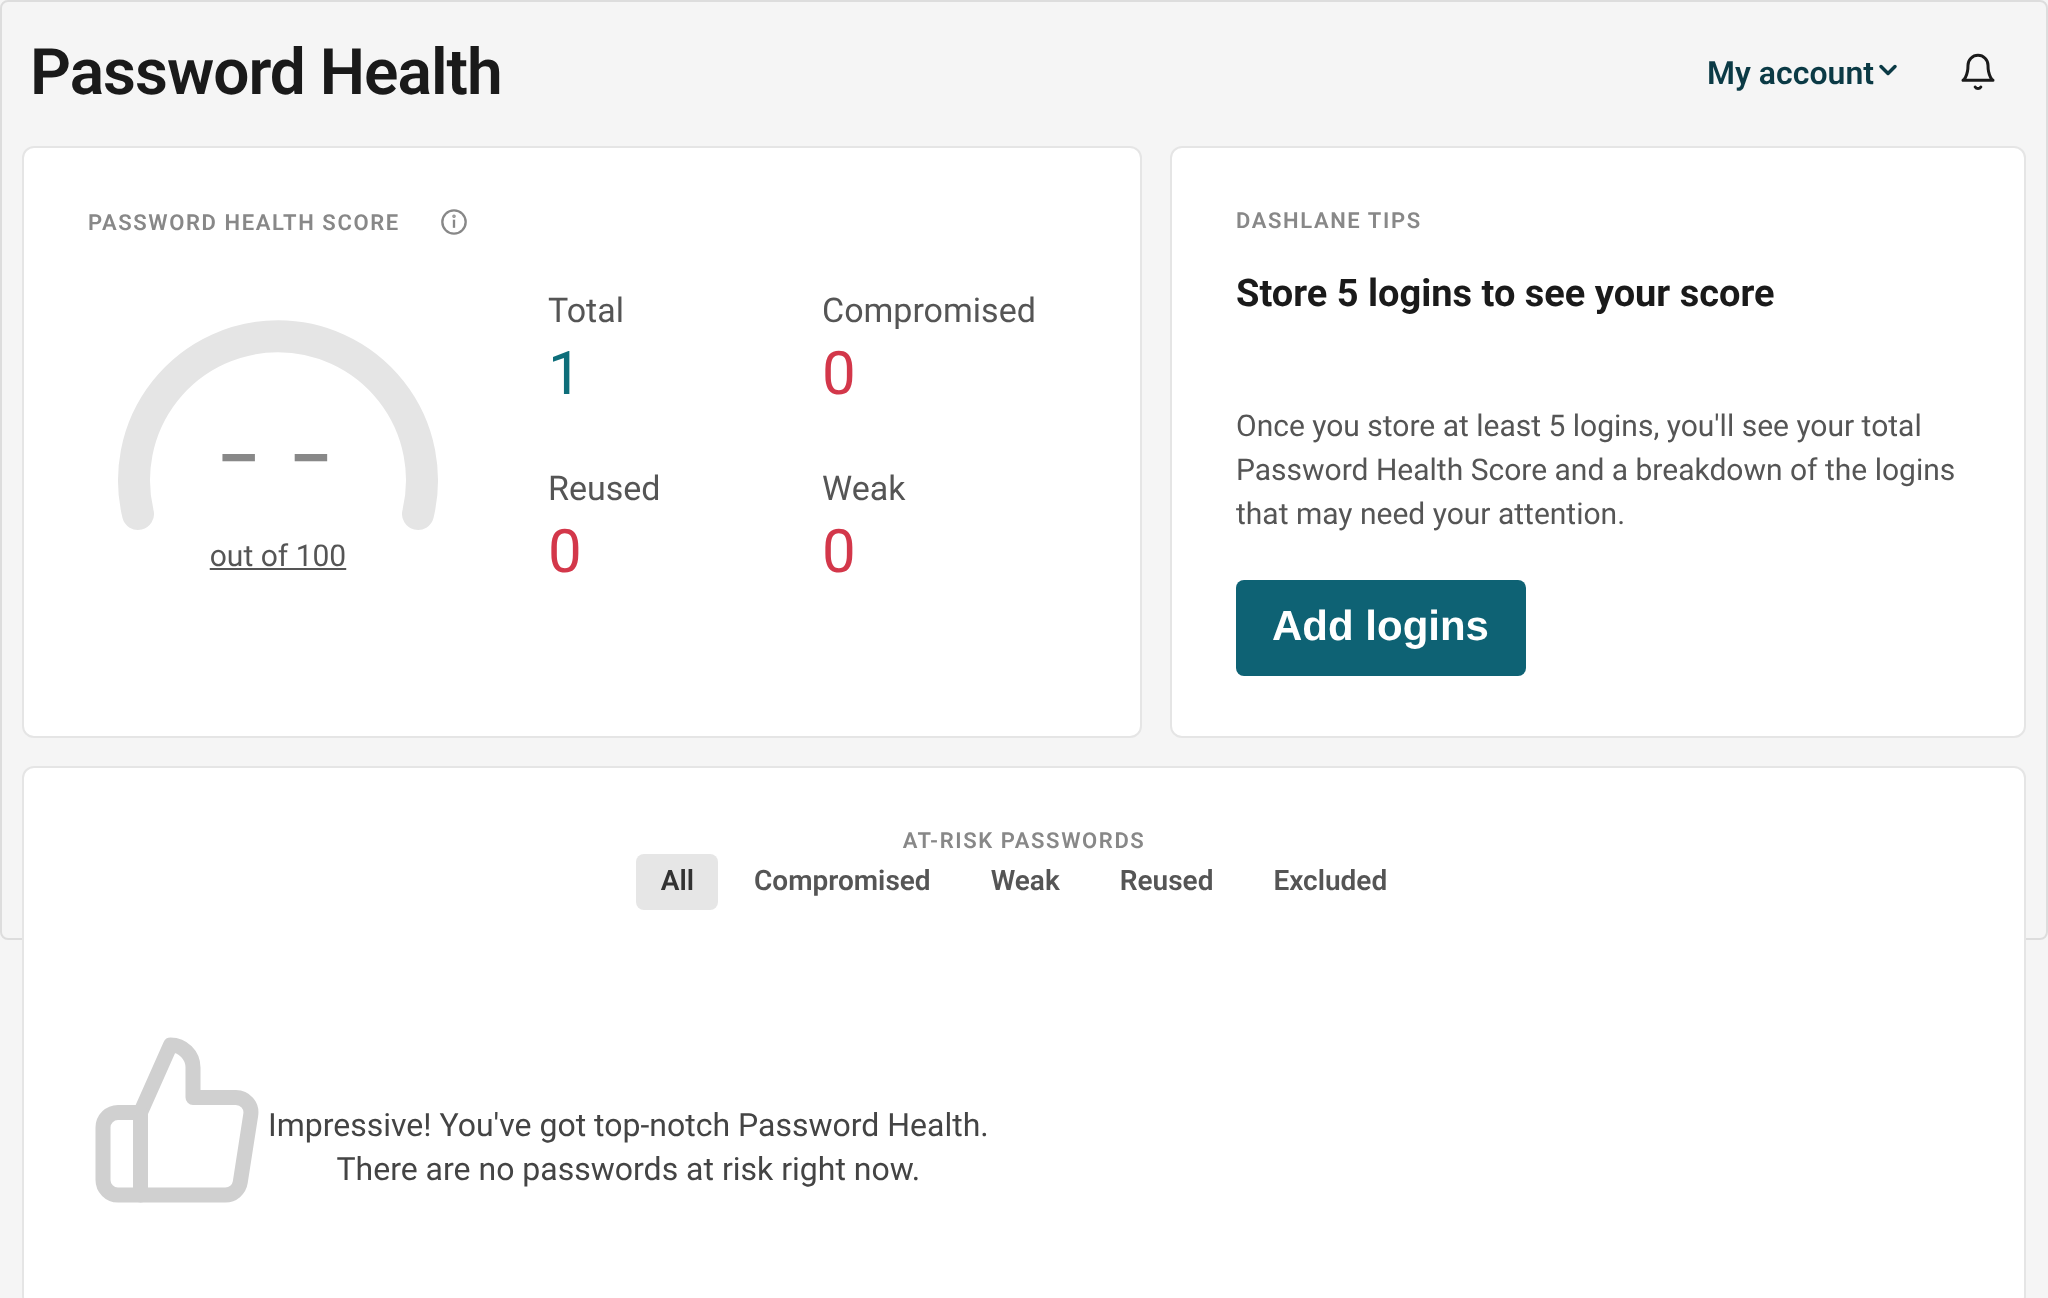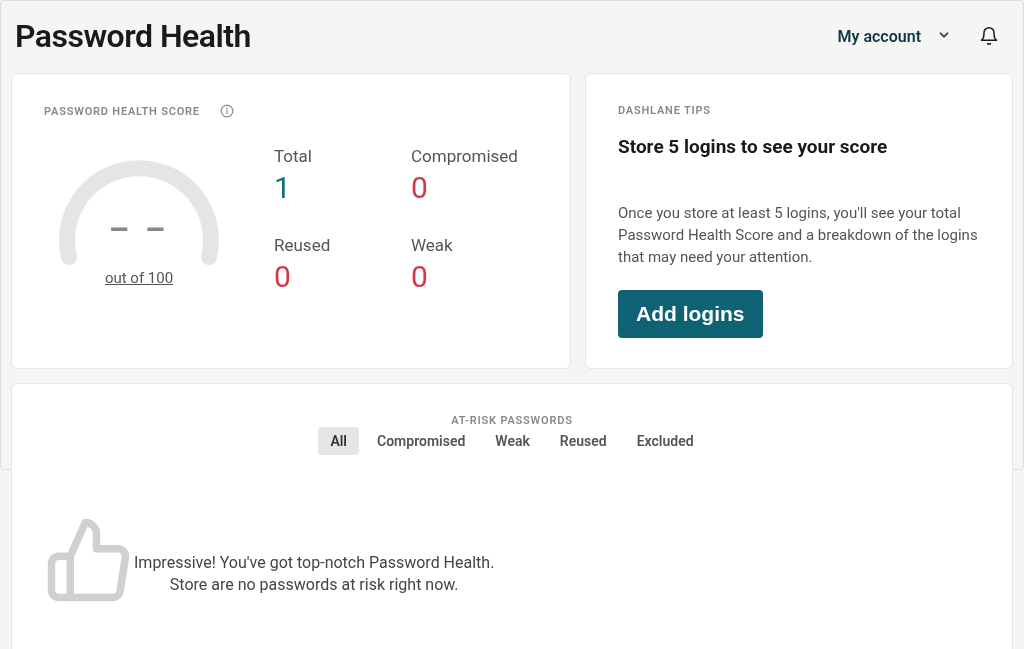--- a/index.html
+++ b/index.html
@@ -32,21 +32,21 @@
       letter-spacing: -0.5px;
     }
     .header-right {
       display: flex;
       align-items: center;
       gap: 28px;
     }
     .account-dropdown {
       display: flex;
       align-items: center;
-      gap: 16px;
+      gap: 0;
       font-size: 16px;
       font-weight: 600;
       color: #0b3a45;
       cursor: pointer;
     }
     .bell-icon {
       width: 20px;
       height: 20px;
       cursor: pointer;
     }
@@ -303,17 +303,17 @@
     </div>
     <div class="empty-state">
       <span class="thumbsup">
         <svg width="90" height="90" viewBox="0 0 24 24" fill="none" stroke="#d0d0d0" stroke-width="2" stroke-linecap="round" stroke-linejoin="round">
             <path d="M14 9V5a3 3 0 0 0-3-3l-4 9v11h11.3a2 2 0 0 0 2-1.7l1.4-9a2 2 0 0 0-2-2.3H14z"></path>
             <path d="M7 22H4a2 2 0 0 1-2-2v-7a2 2 0 0 1 2-2h3"></path>
           </svg>
       </span>
       <div class="empty-text">
         <div>Impressive! You've got top-notch Password Health.</div>
-        <div>Store are no passwords at risk right now.</div>
+        <div>There are no passwords at risk right now.</div>
       </div>
     </div>
   </div>
 </div>
 
 </body></html>

